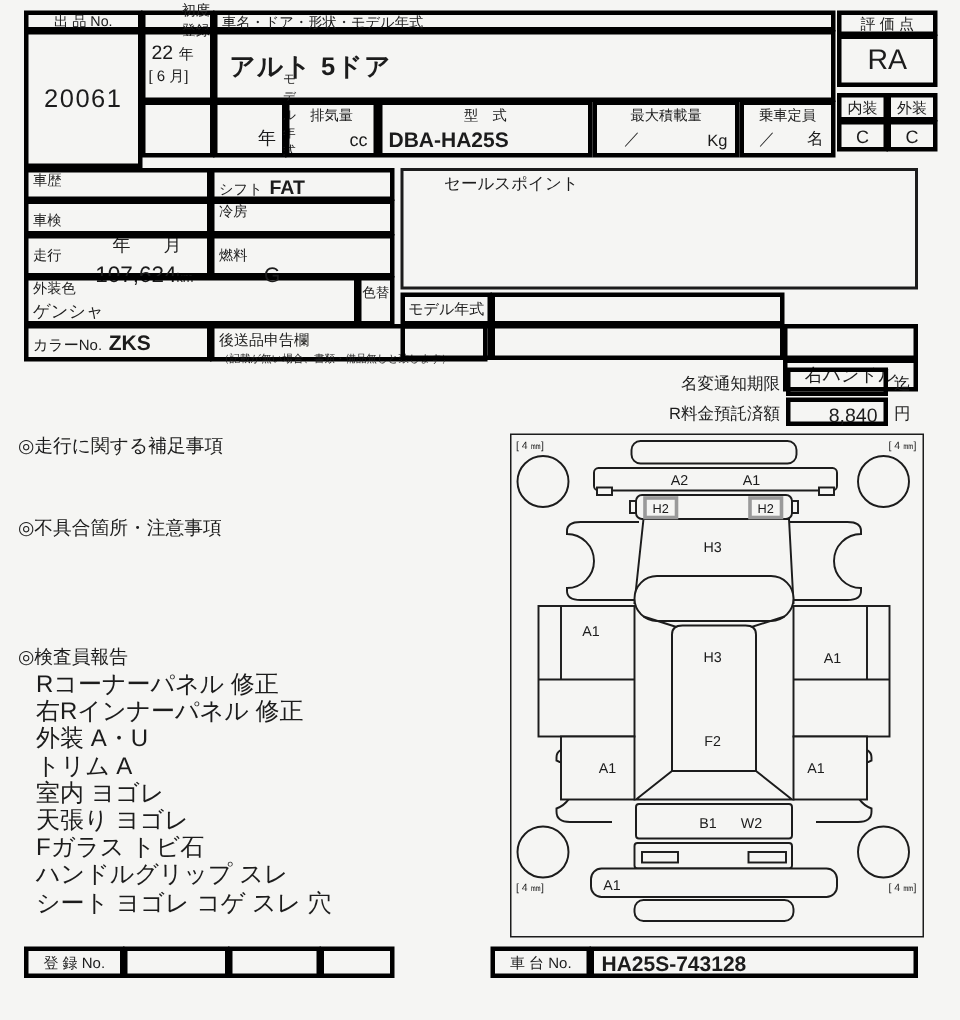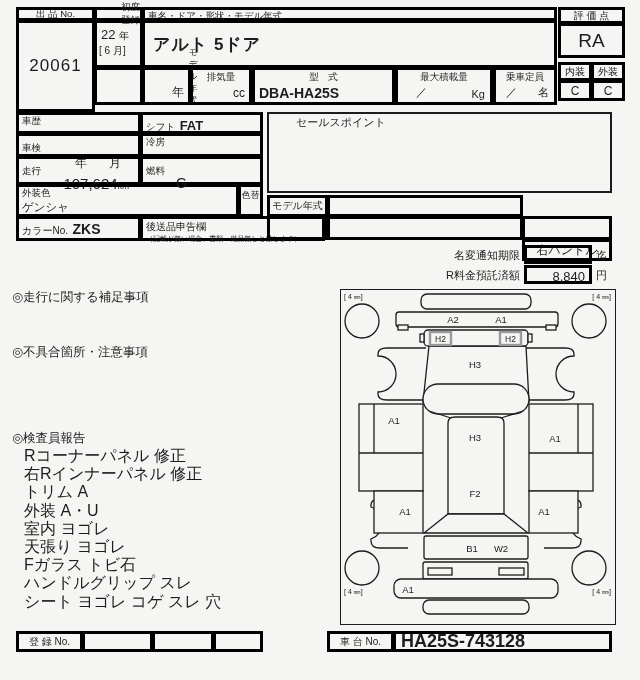--- a/index.html
+++ b/index.html
@@ -129,22 +129,22 @@
   <div class="abs" style="left:380px;top:268px;width:140px;text-align:right;font-size:11px;">R料金預託済額</div>
   <div class="abs bx" style="left:524px;top:265px;width:68px;height:19px;font-size:13px;text-align:right;padding:1px 4px 0 0;">8,840</div>
   <div class="abs" style="left:596px;top:268px;font-size:11px;">円</div>
 
   <div class="abs heading" style="left:12px;top:289px;">◎走行に関する補足事項</div>
   <div class="abs heading" style="left:12px;top:344px;">◎不具合箇所・注意事項</div>
   <div class="abs heading" style="left:12px;top:430px;">◎検査員報告</div>
   <ul class="items abs" style="left:24px;top:446px;width:280px;">
     <li>Rコーナーパネル 修正</li>
     <li>右Rインナーパネル 修正</li>
+    <li>外装 A・U</li>
     <li>トリム A</li>
-    <li>外装 A・U</li>
     <li>室内 ヨゴレ</li>
     <li>天張り ヨゴレ</li>
     <li>Fガラス トビ石</li>
     <li>ハンドルグリップ スレ</li>
     <li>シート ヨゴレ コゲ スレ 穴</li>
   </ul>
 
   <div class="abs" style="left:340px;top:289px;width:276px;height:336px;border:1.5px solid #1c1c1c;">
     <svg width="273" height="333" viewBox="0 0 273 333">
       <g fill="#f5f5f3" stroke="#1c1c1c" stroke-width="1.3">
@@ -221,15 +221,15 @@
       </g>
     </svg>
   </div>
 
   <div class="abs bx lblc" style="left:16px;top:631px;width:67px;height:21px;font-size:10px;">登 録 No.</div>
   <div class="abs bx" style="left:82px;top:631px;width:71px;height:21px;"></div>
   <div class="abs bx" style="left:152px;top:631px;width:62px;height:21px;"></div>
   <div class="abs bx" style="left:213px;top:631px;width:50px;height:21px;"></div>
 
   <div class="abs bx lblc" style="left:327px;top:631px;width:67px;height:21px;font-size:10px;">車 台 No.</div>
-  <div class="abs bx" style="left:393px;top:631px;width:219px;height:21px;font-size:18px;font-weight:bold;display:flex;align-items:center;padding-left:5px;">HA25S-743128</div>
+  <div class="abs bx" style="left:393px;top:631px;width:219px;height:21px;font-size:14px;font-weight:bold;display:flex;align-items:center;padding-left:5px;">HA25S-743128</div>
 
 </div>
 
 </body></html>

